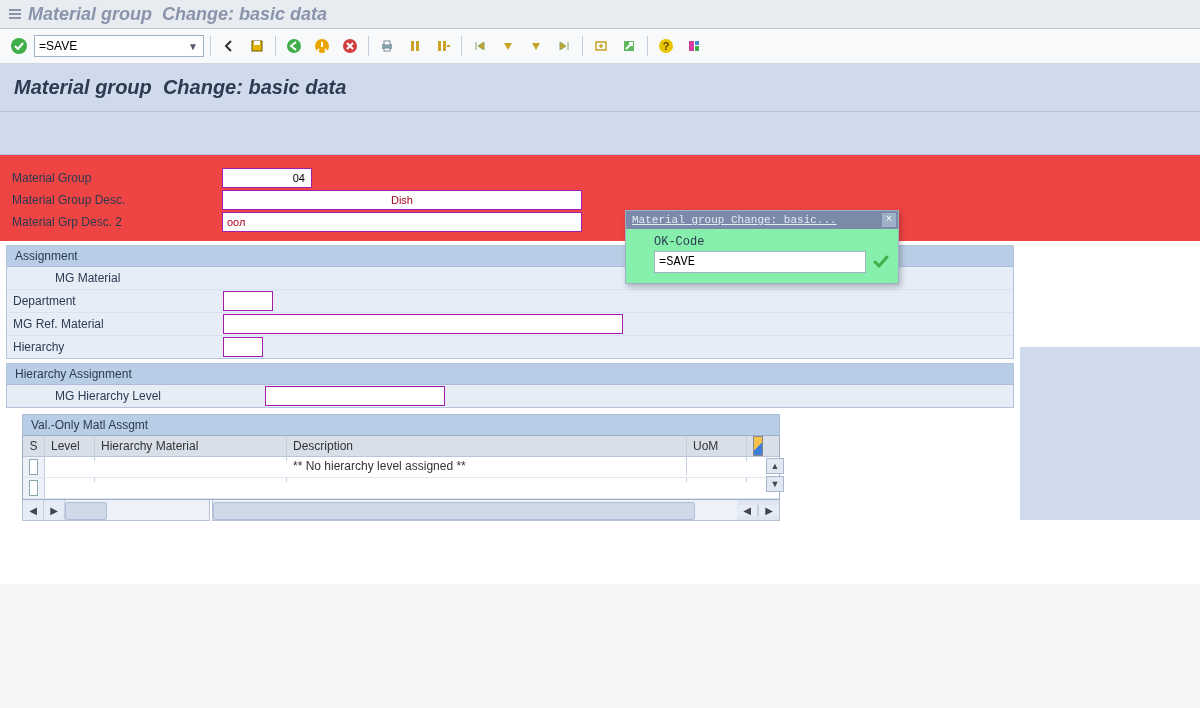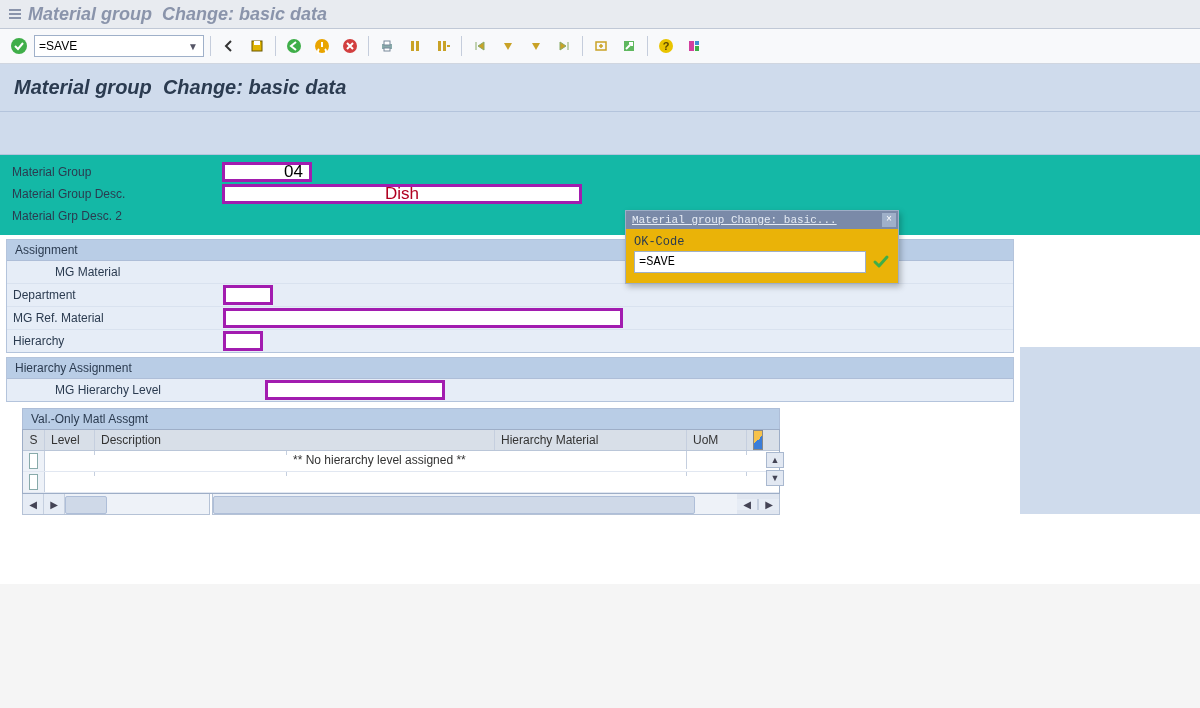--- a/index.html
+++ b/index.html
@@ -97,38 +97,38 @@
     font-style: italic;
     color: #2b3b50;
     white-space: pre;
   }
   .banner-space {
     height: 42px;
     background: #cfdbec;
     border-bottom: 1px solid #b4c4dc;
   }
   .fields {
-    padding: 6px 6px 8px 6px;
-    background: #14b8a6;
+    padding: 12px 6px 8px 6px;
+    background: #ef4444;
   }
   .frow {
     display: flex;
     align-items: center;
     height: 22px;
     padding: 0 6px;
   }
   .frow label {
     width: 210px;
     color: #2b3b50;
   }
   .sap-input {
     height: 20px;
-    border: 3px solid #a21caf;
+    border: 1px solid #a21caf;
     background: #fff;
-    font-size: 17px;
+    font-size: 11px;
     padding: 0 4px;
     box-sizing: border-box;
   }
   .red-text { color: #b00020; }
   .section {
     margin: 4px 17px 0 6px;
     border: 1px solid #b4c4dc;
     background: #e6edf7;
   }
   .section .sec-head {
@@ -237,21 +237,21 @@
     display:flex;
     height:20px;
   }
   .hscroll-split .seg1 { width:186px; }
   .hscroll-split .seg2 { flex:1; margin-left: 2px;}
   .hscroll .rbtns { display:flex; }
   .popup {
     position: absolute;
     left: 625px; top: 210px;
     width: 272px;
-    background: #eab308;
+    background: #86efac;
     border: 1px solid #9eaec7;
     box-shadow: 2px 3px 6px rgba(0,0,0,.25);
   }
   .popup .pp-title {
     background: #7a8aa8;
     color: #e6ecf5;
     font-family: "Courier New", monospace;
     font-size: 11px;
     padding: 3px 18px 3px 6px;
     position: relative;
@@ -259,21 +259,21 @@
     white-space: nowrap;
     overflow: hidden;
   }
   .popup .pp-close {
     position:absolute; right:2px; top:2px;
     width:14px; height:14px;
     background:#9fb0c9; color:#fff;
     font-size:10px; line-height:14px; text-align:center;
     cursor:pointer;
   }
-  .popup .pp-body { padding: 6px 8px 10px 8px; }
+  .popup .pp-body { padding: 6px 8px 10px 8px; margin-left: 20px; }
   .popup .pp-label {
     font-family: "Courier New", monospace;
     font-size: 12px;
     color: #2b3b50;
     margin-bottom: 2px;
   }
   .popup .pp-row { display:flex; align-items:center; gap:6px;}
   .popup input {
     flex:1;
     height:20px;
@@ -438,20 +438,21 @@
     <div class="frow">
       <label>Material Group</label>
       <input class="sap-input" style="width: 90px; text-align: right; padding-right: 6px;" value="04">
     </div>
     <div class="frow">
       <label>Material Group Desc.</label>
       <input class="sap-input red-text" style="width: 360px; text-align: center;" value="Dish">
     </div>
     <div class="frow">
       <label>Material Grp Desc. 2</label>
+      <input class="sap-input red-text" style="width: 360px;" value="оол">
     </div>
   </div>
 
   <div class="section" style="width:1006px">
     <div class="sec-head">Assignment</div>
     <div class="sec-body">
       <div class="frow">
         <label>MG Material</label>
       </div>
       <div class="frow">
@@ -478,22 +479,22 @@
       </div>
     </div>
   </div>
 
   <div class="table-section">
     <div class="sec-head">Val.-Only Matl Assgmt</div>
     <div class="grid">
       <div class="ghead">
         <div class="gcell c-s">S</div>
         <div class="gcell c-level">Level</div>
+        <div class="gcell c-hmat">Hierarchy Material</div>
         <div class="gcell c-desc">Description</div>
-        <div class="gcell c-hmat">Hierarchy Material</div>
         <div class="gcell c-uom">UoM</div>
         <div class="gcell c-conf">
               <div class="col-config"></div>
             </div>
       </div>
       <div class="grow">
         <div class="gcell c-s">
               <span class="empty-check"></span>
             </div>
         <div class="gcell c-level"></div>

